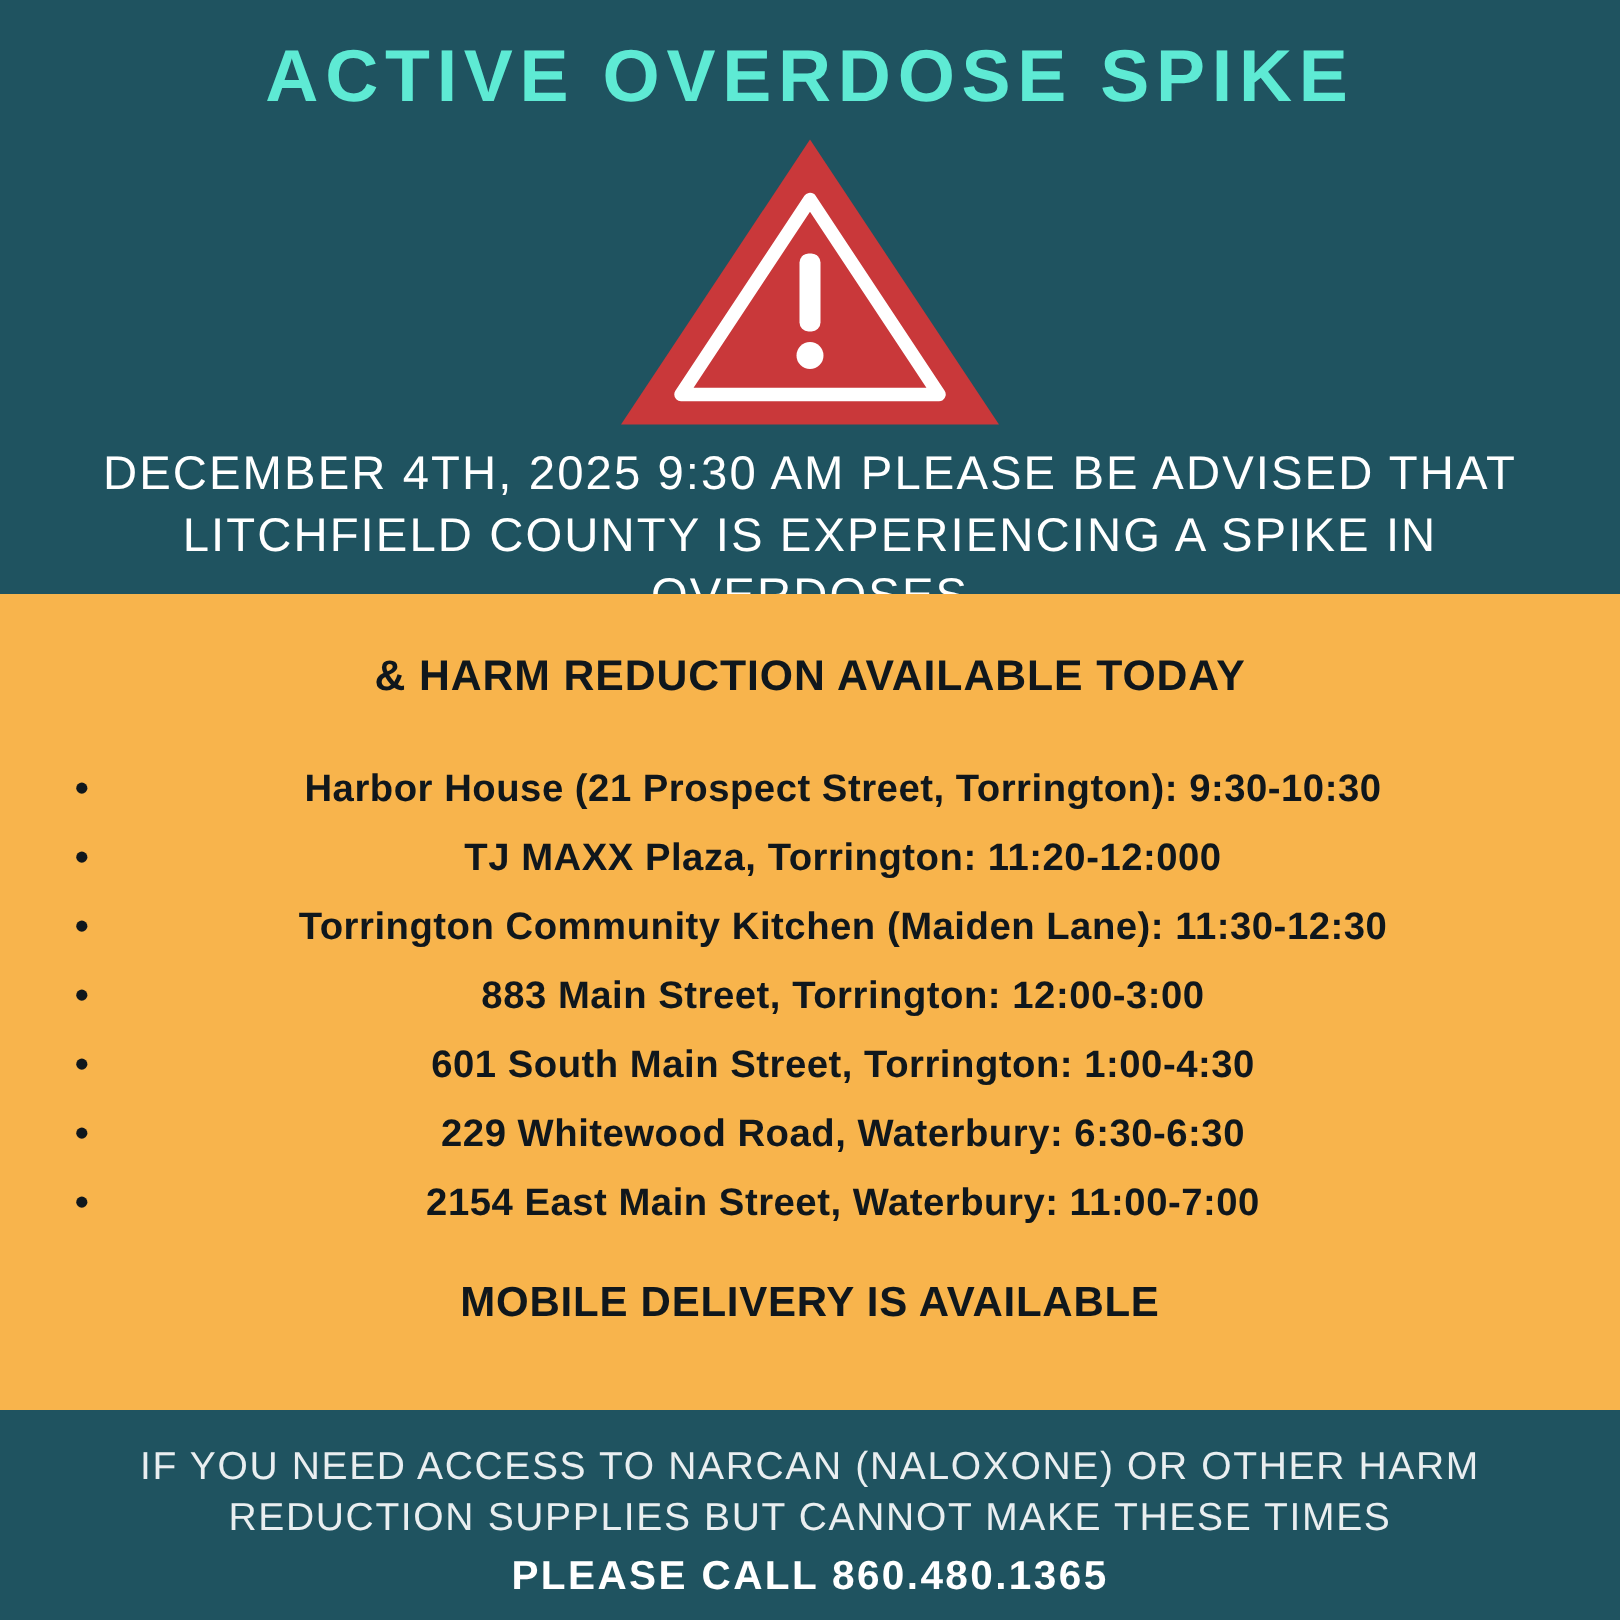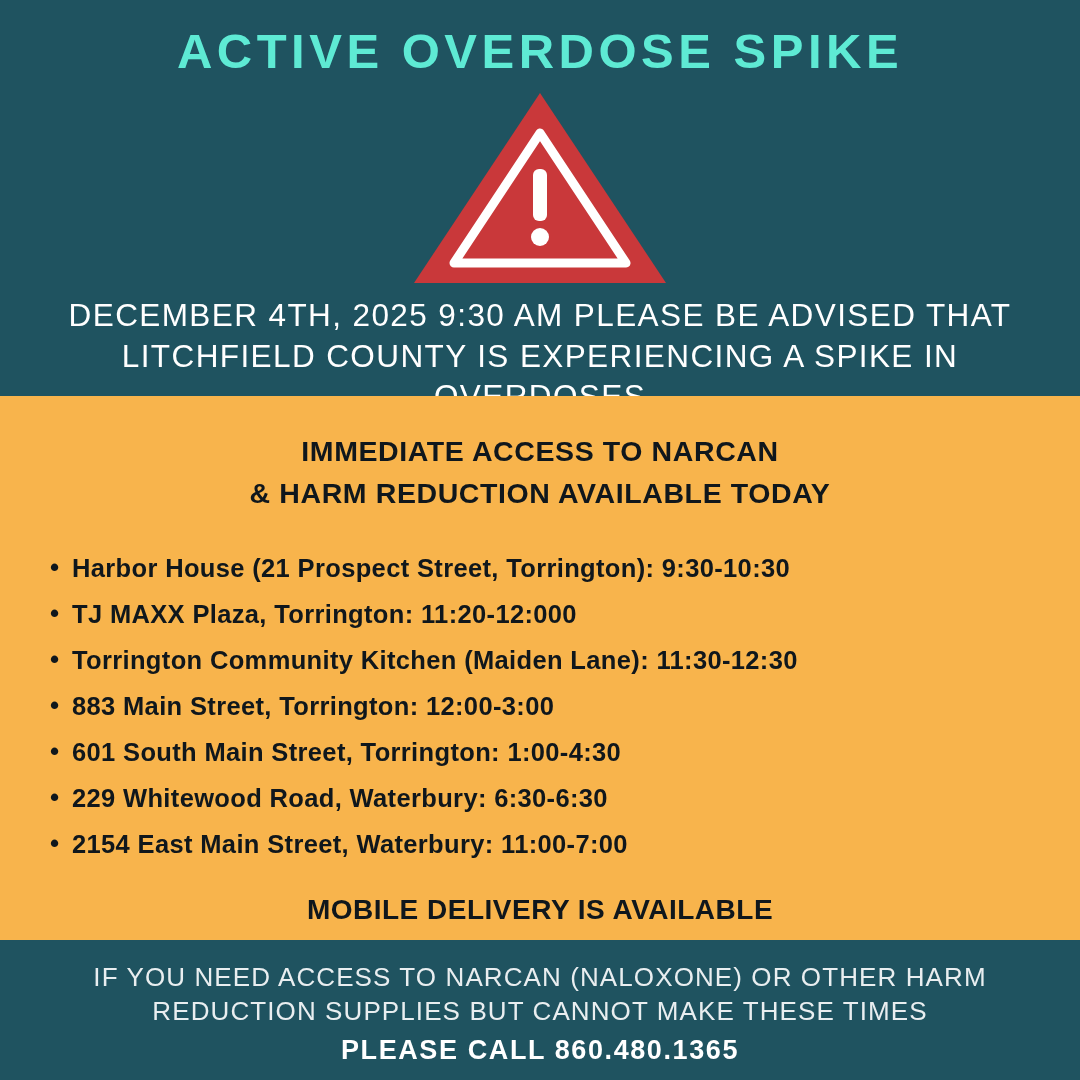--- a/index.html
+++ b/index.html
@@ -73,20 +73,21 @@
     font-weight: bold;
     letter-spacing: 0.6px;
     text-align: center;
     line-height: 1.48;
     margin: 0;
   }
   .locations {
     list-style: none;
     margin: 42px 0 0 0;
     padding: 0 0 0 22px;
+    text-align: center;
   }
   .locations li {
     color: #10171c;
     font-size: 25.5px;
     font-weight: bold;
     letter-spacing: 0.35px;
     line-height: 1.0;
     margin-bottom: 20.5px;
     position: relative;
     padding-left: 22px;
@@ -152,21 +153,20 @@
         <polygon points="130,46 216,176 44,176" fill="none" stroke="#ffffff" stroke-width="9" stroke-linejoin="round"></polygon>
         <rect x="123" y="82" width="14" height="52" rx="6" fill="#ffffff"></rect>
         <circle cx="130" cy="150" r="9" fill="#ffffff"></circle>
       </svg>
     </div>
 
     <p class="alert-text">DECEMBER 4TH, 2025 9:30 AM PLEASE BE ADVISED THAT LITCHFIELD COUNTY IS EXPERIENCING A SPIKE IN OVERDOSES</p>
   </div>
 
   <div class="mid-panel">
-    <div class="subhead">IMMEDIATE ACCESS TO NARCAN</div>
     <div class="subhead">&amp; HARM REDUCTION AVAILABLE TODAY</div>
 
     <ul class="locations">
       <li>Harbor House (21 Prospect Street, Torrington): 9:30-10:30</li>
       <li>TJ MAXX Plaza, Torrington: 11:20-12:000</li>
       <li>Torrington Community Kitchen (Maiden Lane): 11:30-12:30</li>
       <li>883 Main Street, Torrington: 12:00-3:00</li>
       <li>601 South Main Street, Torrington: 1:00-4:30</li>
       <li>229 Whitewood Road, Waterbury: 6:30-6:30</li>
       <li>2154 East Main Street, Waterbury: 11:00-7:00</li>

